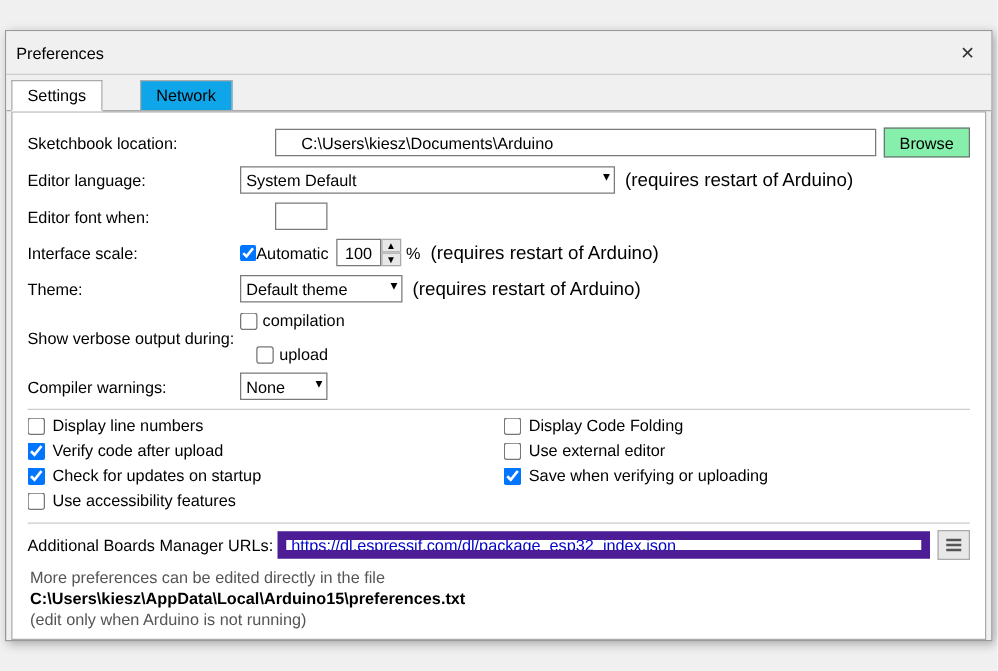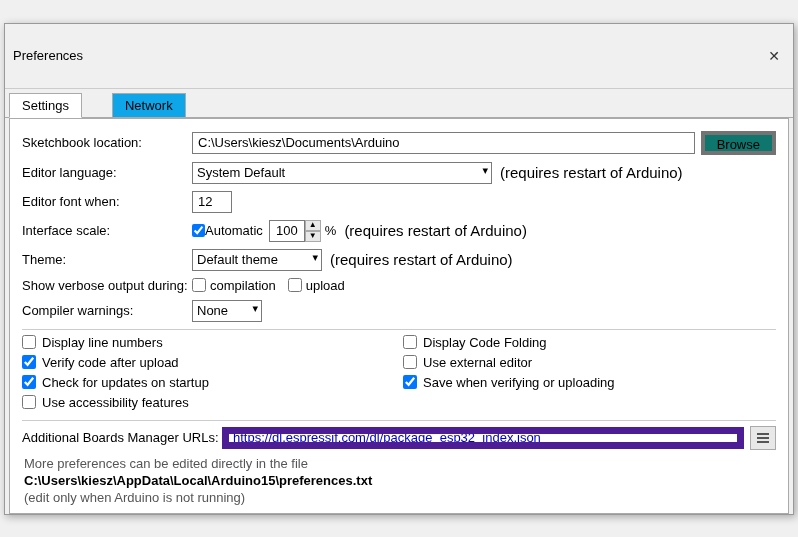--- a/index.html
+++ b/index.html
@@ -17,21 +17,21 @@
     .dialog {
       background: #f0f0f0;
       border: 1px solid #999;
       box-shadow: 2px 2px 8px rgba(0,0,0,0.3);
       width: 790px;
       position: relative;
     }
     .title-bar {
       background: #f0f0f0;
       border-bottom: 1px solid #ccc;
-      padding: 21px 8px;
+      padding: 6px 8px;
       display: flex;
       align-items: center;
       justify-content: space-between;
     }
     .title-bar-title {
       font-size: 13px;
       font-weight: normal;
     }
     .close-btn {
       width: 22px;
@@ -78,33 +78,34 @@
       align-items: center;
       margin-bottom: 7px;
     }
     .label {
       min-width: 170px;
       font-size: 13px;
       color: #000;
     }
     .text-input {
       border: 1px solid #7a7a7a;
-      padding: 2px 5px;
+      padding: 2px 20px;
       font-size: 13px;
       height: 22px;
       background: #fff;
+      margin-left: 28px;
     }
     .sketchbook-input {
       width: 540px;
     }
     .browse-btn {
       margin-left: 6px;
       padding: 2px 12px;
-      border: 4px solid #737373;
-      background: #0f766e;
+      border: 1px solid #737373;
+      background: #86efac;
       font-size: 13px;
       cursor: pointer;
       height: 24px;
     }
     .select-input {
       border: 1px solid #7a7a7a;
       padding: 2px 4px;
       font-size: 13px;
       height: 22px;
       background: #fff;
@@ -257,20 +258,21 @@
       border: 1px solid #aaa;
       background: #f0f0f0;
       font-size: 13px;
       cursor: pointer;
       height: 26px;
     }
     .verbose-row {
       display: flex;
       align-items: center;
       gap: 12px;
+      flex-direction: column;
     }
     .verbose-item {
       display: flex;
       align-items: center;
       gap: 4px;
       font-size: 13px;
     }
     .verbose-item input[type="checkbox"] {
       width: 14px;
       height: 14px;

